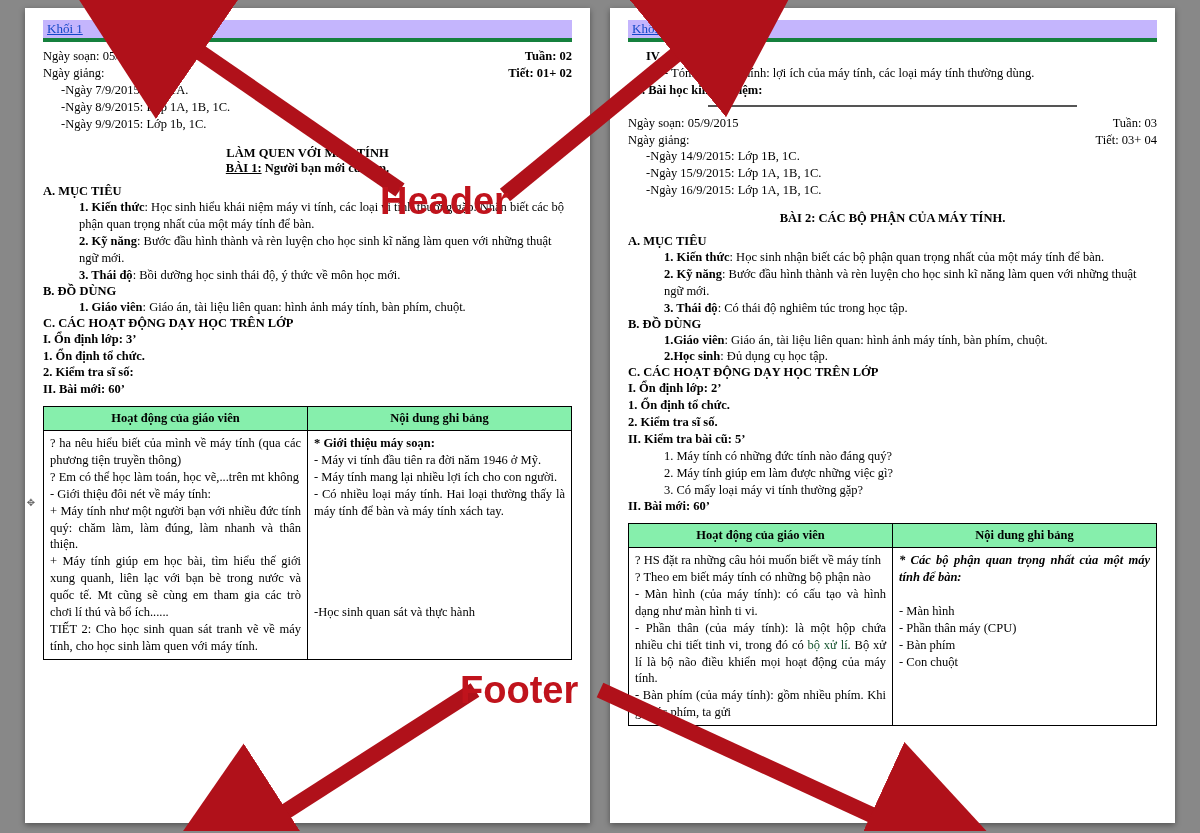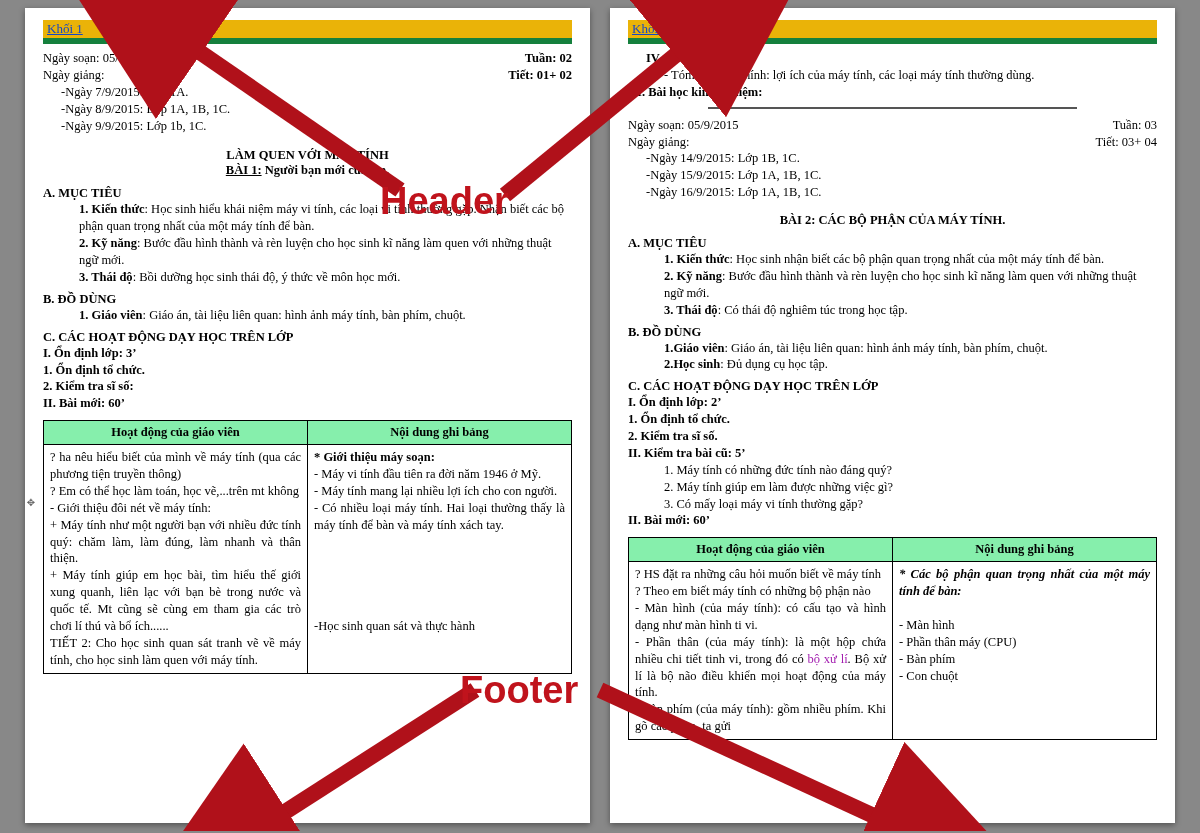--- a/index.html
+++ b/index.html
@@ -23,22 +23,22 @@
     height: 815px;
     box-shadow: 0 2px 6px rgba(0,0,0,0.4);
     position: relative;
     padding: 12px 18px 18px 18px;
     box-sizing: border-box;
     overflow: hidden;
   }
   .page-header {
     display: flex;
     align-items: center;
-    background: #eab308;
-    border-bottom: 6px solid #15803d;
+    background: #c4b5fd;
+    border-bottom: 4px solid #15803d;
     height: 18px;
     padding-left: 4px;
     margin-bottom: 6px;
   }
   .page-header .hdr-link {
     color: #1447c7;
     text-decoration: underline;
     font-family: "Times New Roman", serif;
     font-size: 13px;
   }
@@ -57,21 +57,20 @@
     font-weight: bold;
     margin-top: 14px;
   }
   .lesson-sub {
     text-align: center;
     font-weight: bold;
     margin-bottom: 8px;
   }
   .section-letter {
     font-weight: bold;
-    margin-top: 6px;
   }
   hr.divider {
     border: none;
     border-top: 2px solid #555;
     margin: 6px 80px 8px 80px;
   }
   table.activity {
     border-collapse: collapse;
     width: 100%;
     margin-top: 8px;
@@ -86,21 +85,21 @@
   }
   table.activity td {
     border: 1.5px solid #000;
     padding: 4px 6px;
     vertical-align: top;
     text-align: justify;
     line-height: 1.35;
   }
   .col-left { width: 50%; }
   .col-right { width: 50%; }
-  .red-link { color: #a21caf; }
+  .red-link { color: #14532d; }
 
   
   .overlay {
     position: absolute;
     inset: 0;
     pointer-events: none;
   }
   .annot {
     position: absolute;
     font-family: Arial, sans-serif;

